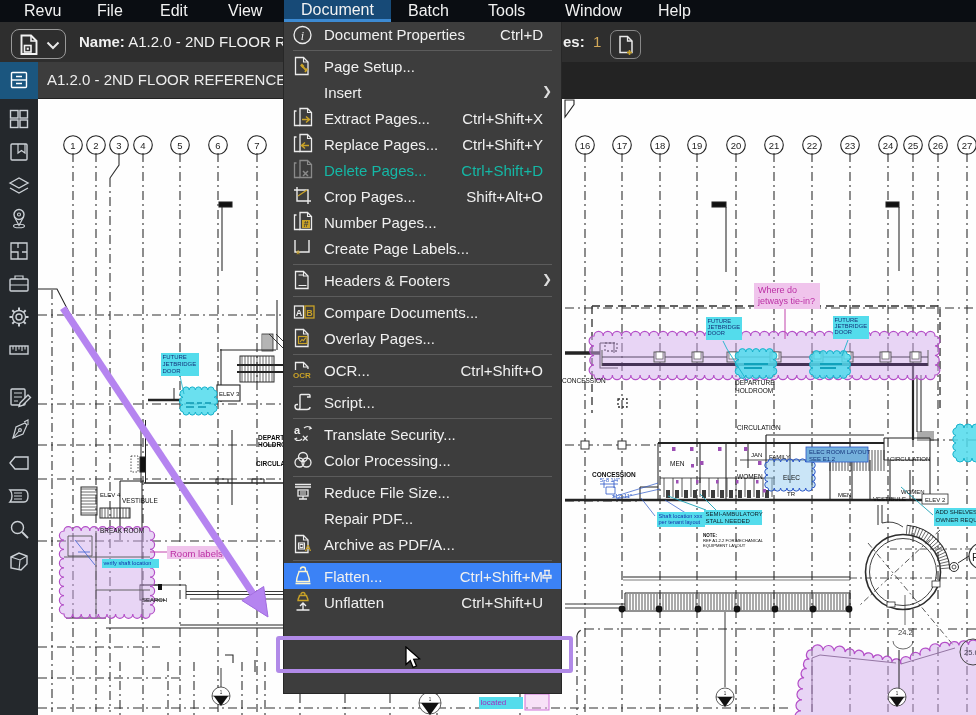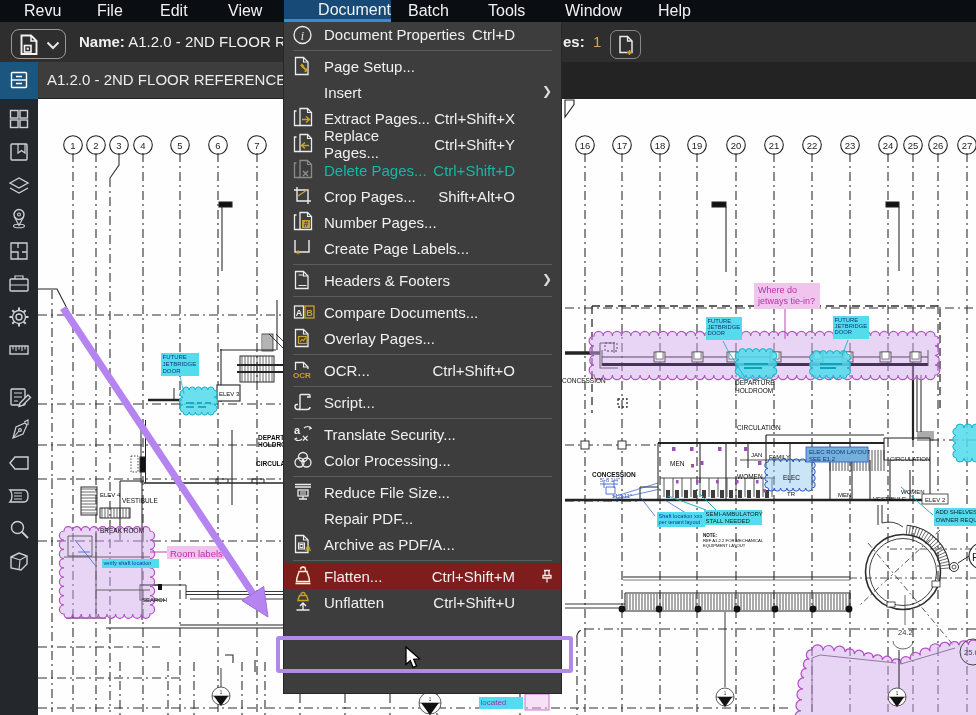--- a/index.html
+++ b/index.html
@@ -1,38 +1,38 @@
 <!DOCTYPE html>
 <html><head><meta charset="utf-8">
 <style>
 *{margin:0;padding:0;box-sizing:border-box}
 html,body{width:976px;height:715px;overflow:hidden;background:#fff;font-family:"Liberation Sans",sans-serif}
 .abs{position:absolute}
 #stage{position:relative;width:976px;height:715px}
 #menubar{position:absolute;left:0;top:0;width:976px;height:22px;background:#0a0d12;color:#f2f2f2;font-size:16px}
 .mi{position:absolute;top:0;height:15px;line-height:21px}
-#docitem{position:absolute;left:284px;top:0;width:107px;height:22px;background:#174a77;border-bottom:3px solid #3d8ad2;text-align:right;line-height:20px}
+#docitem{position:absolute;left:284px;top:0;width:107px;height:22px;background:#174a77;border-bottom:3px solid #3d8ad2;text-align:center;line-height:20px}
 #toolbar{position:absolute;left:0;top:22px;width:976px;height:40px;background:#2e2e2e;color:#f0f0f0;font-size:15px}
 #tbbtn{position:absolute;left:11px;top:7px;width:55px;height:30px;border:1.5px solid #999;border-radius:8px}
 #pgbtn{position:absolute;left:610px;top:8px;width:31px;height:29px;border:1.5px solid #888;border-radius:7px}
 #tabrow{position:absolute;left:0;top:62px;width:976px;height:37px;background:#232323}
 #paneltile{position:absolute;left:0;top:62px;width:38px;height:37px;background:#1b567f}
 #tab{position:absolute;left:38px;top:62px;width:524px;height:36px;background:#3d3d3d;color:#ececec;font-size:15px;line-height:36px;}
 #sidebar{position:absolute;left:0;top:99px;width:38px;height:616px;background:#24282c}
 #page{position:absolute;left:38px;top:99px;width:938px;height:616px;background:#fefefe}
 #menu{position:absolute;left:283px;top:22px;width:279px;height:672px;background:#3d3d3d;border:1px solid #272727;border-top:none;color:#f0f0f0;font-size:15px}
 .row{position:relative;height:26px;display:flex;align-items:center}
 .row .ic{flex:0 0 40px;padding-left:8px;display:flex;align-items:center}
 .row .lbl{flex:1 1 auto}
-.row .sc{padding-right:46px}
+.row .sc{padding-right:18px}
 .row .arr{position:absolute;right:9px;top:5px;color:#ddd;font-size:12px}
 .sep{height:6px;position:relative}
 .sep:after{content:"";position:absolute;left:9px;right:9px;top:3px;border-top:1px solid #5c5c5c}
 .dis{color:#14b8a6}
-.hl{background:#7f1d1d}
+.hl{background:#3b82f6}
 #flatbox{position:absolute;left:276px;top:636px;width:297px;height:37px;border:4px solid #b18ae8;border-radius:3px}
 </style></head><body>
 <div id="stage">
 <div id="menubar">
 <div id="docitem">Document</div>
 <div class="mi" style="left:24px">Revu</div>
 <div class="mi" style="left:97px">File</div>
 <div class="mi" style="left:160px">Edit</div>
 <div class="mi" style="left:228px">View</div>
 <div class="mi" style="left:408px">Batch</div>

